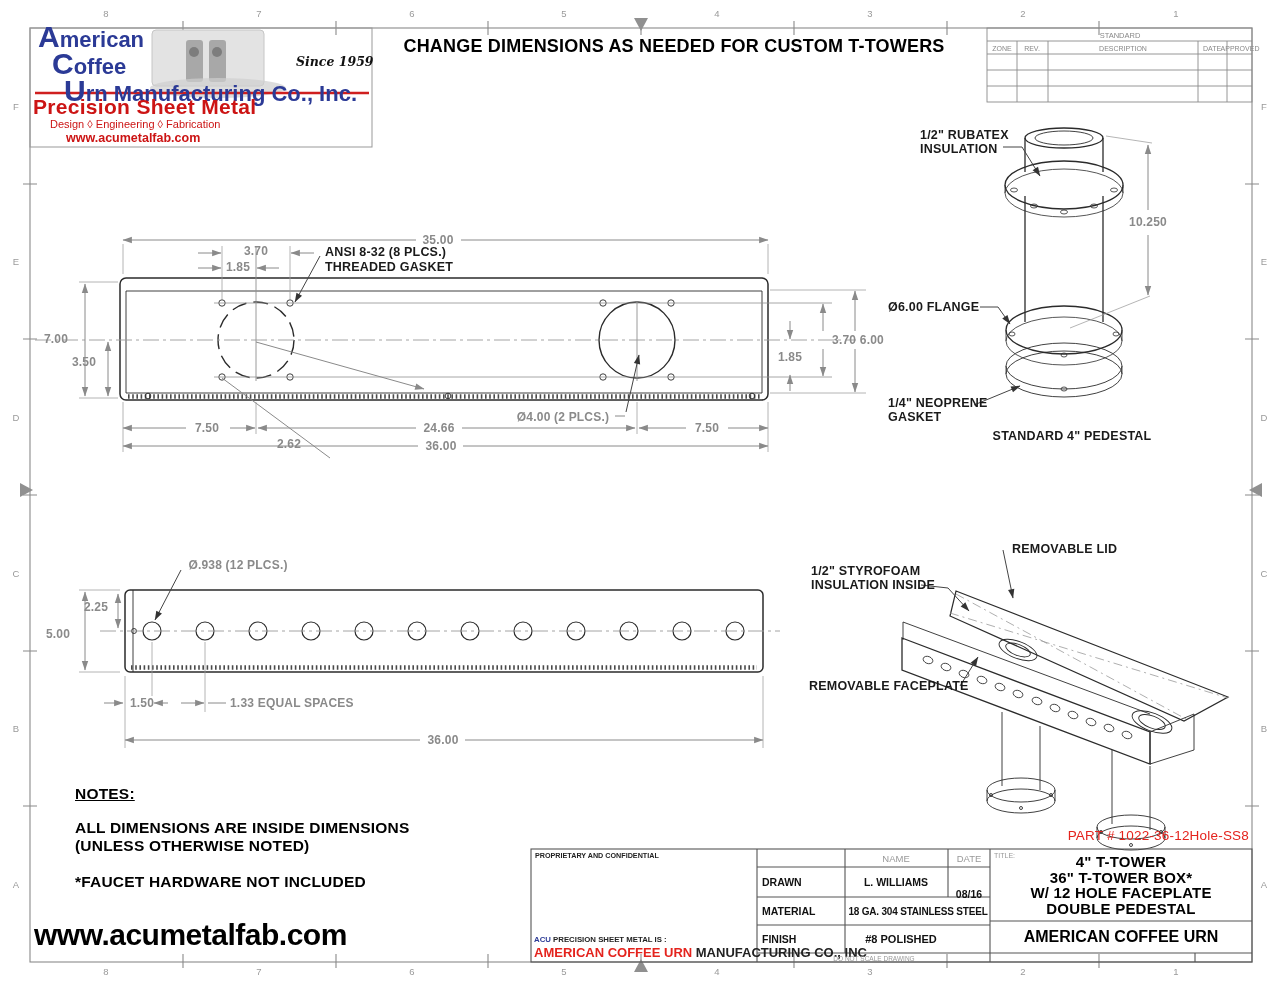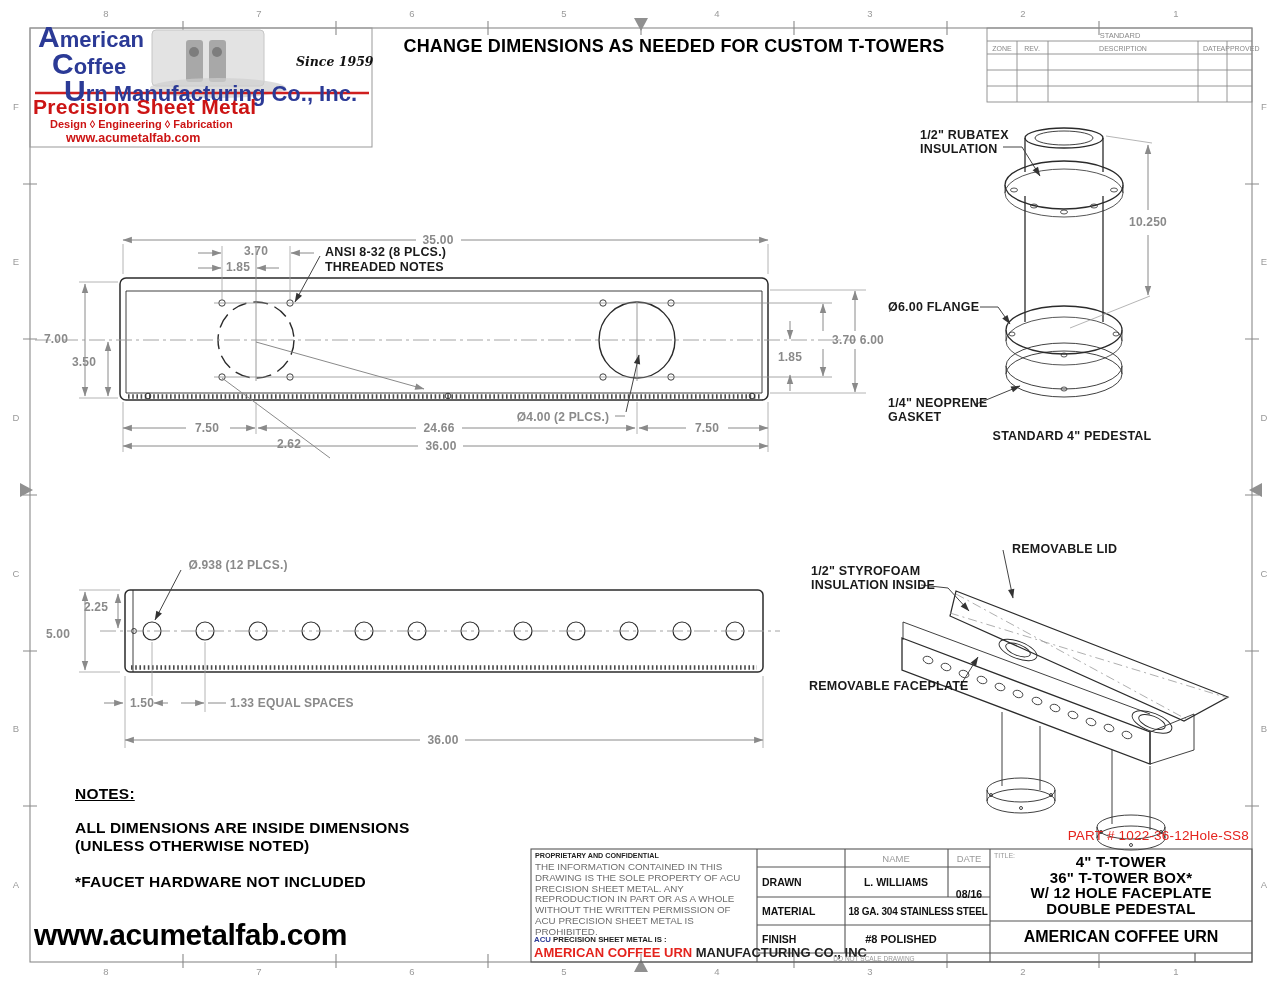--- a/index.html
+++ b/index.html
@@ -253,21 +253,21 @@
     <rect x="531" y="849" width="721" height="113"></rect>
     <path d="M757,849V962 M990,849V962 M845,849V953 M948,849V897 M757,867H990 M757,897H990 M757,925H990 M757,953H990 M990,921H1252 M990,953H1252 M1195,953V962"></path>
   </g>
 </svg>
 
 <div class="t" style="left:38px;top:22px"><span class="li">A</span><span class="lr">merican</span></div>
 <div class="t" style="left:52px;top:49px"><span class="li">C</span><span class="lr">offee</span></div>
 <div class="t" style="left:64px;top:76px"><span class="li">U</span><span class="lr">rn Manufacturing Co., Inc.</span></div>
 <div class="t" style="left:296px;top:54px;font-family:'DejaVu Serif',serif;font-style:italic;font-weight:bold;font-size:12.5px;color:#111">Since 1959</div>
 <div class="t red" style="left:33px;top:95px;font-size:21px;font-weight:bold;letter-spacing:.3px">Precision Sheet Metal</div>
-<div class="t red" style="left:50px;top:118px;font-size:11px;font-weight:700">Design  ◊  Engineering  ◊  Fabrication</div>
+<div class="t red" style="left:50px;top:118px;font-size:11px;font-weight:400">Design  ◊  Engineering  ◊  Fabrication</div>
 <div class="t red" style="left:66px;top:131px;font-size:12.5px;font-weight:600">www.acumetalfab.com</div>
 
 <div class="t c" style="left:674px;top:46px;font-size:18px;font-weight:bold;color:#000;letter-spacing:.2px">CHANGE DIMENSIONS AS NEEDED FOR CUSTOM T-TOWERS</div>
 
 <div class="t c" style="left:1120px;top:34.5px;font-size:7.5px;color:#888">STANDARD</div>
 <div class="t c" style="left:1002px;top:47.5px;font-size:7px;color:#888">ZONE</div>
 <div class="t c" style="left:1032px;top:47.5px;font-size:7px;color:#888">REV.</div>
 <div class="t c" style="left:1123px;top:47.5px;font-size:7px;color:#888">DESCRIPTION</div>
 <div class="t c" style="left:1212px;top:47.5px;font-size:7px;color:#888">DATE</div>
 <div class="t c" style="left:1240px;top:47.5px;font-size:7px;color:#888">APPROVED</div>
@@ -298,21 +298,21 @@
 <div class="t c zn" style="left:1264px;top:261px">E</div>
 <div class="t c zn" style="left:1264px;top:417px">D</div>
 <div class="t c zn" style="left:1264px;top:573px">C</div>
 <div class="t c zn" style="left:1264px;top:728px">B</div>
 <div class="t c zn" style="left:1264px;top:884px">A</div>
 
 <div class="t c dt" style="left:438px;top:240px">35.00</div>
 <div class="t c dt" style="left:256px;top:251px">3.70</div>
 <div class="t c dt" style="left:238px;top:267px">1.85</div>
 <div class="t bl" style="left:325px;top:245px">ANSI 8-32 (8 PLCS.)</div>
-<div class="t bl" style="left:325px;top:260px">THREADED NOTES</div>
+<div class="t bl" style="left:325px;top:260px">THREADED GASKET</div>
 <div class="t c dt" style="left:56px;top:339px">7.00</div>
 <div class="t c dt" style="left:84px;top:362px">3.50</div>
 <div class="t c dt" style="left:858px;top:340px">3.70 6.00</div>
 <div class="t c dt" style="left:790px;top:357px">1.85</div>
 <div class="t c dt" style="left:289px;top:444px">2.62</div>
 <div class="t c dt" style="left:207px;top:428px">7.50</div>
 <div class="t c dt" style="left:439px;top:428px">24.66</div>
 <div class="t c dt" style="left:441px;top:446px">36.00</div>
 <div class="t c dt" style="left:707px;top:428px">7.50</div>
 <div class="t c dt" style="left:563px;top:417px">Ø4.00 (2 PLCS.)</div>
@@ -340,21 +340,20 @@
 <div class="t nt" style="left:75px;top:785px;text-decoration:underline">NOTES:</div>
 <div class="t nt" style="left:75px;top:819px">ALL DIMENSIONS ARE INSIDE DIMENSIONS</div>
 <div class="t nt" style="left:75px;top:837px">(UNLESS OTHERWISE NOTED)</div>
 <div class="t nt" style="left:75px;top:873px">*FAUCET HARDWARE NOT INCLUDED</div>
 
 <div class="t" style="left:34px;top:918px;font-size:30px;font-weight:bold;color:#000;letter-spacing:-.5px">www.acumetalfab.com</div>
 
 <div class="t r" style="left:1249px;top:828px;font-size:13.5px;font-weight:normal;color:#e4231d;letter-spacing:.2px">PART # 1022-36-12Hole-SS8</div>
 
 <div class="t" style="left:535px;top:851px;font-size:7.2px;font-weight:bold;color:#222">PROPRIETARY AND CONFIDENTIAL</div>
-<div class="pb">THE INFORMATION CONTAINED IN THIS DRAWING IS THE SOLE PROPERTY OF ACU PRECISION SHEET METAL.  ANY REPRODUCTION IN PART OR AS A WHOLE WITHOUT THE WRITTEN PERMISSION OF ACU PRECISION SHEET METAL IS PROHIBITED.</div>
 <div class="t" style="left:534px;top:935px;font-size:7.8px;font-weight:bold"><span style="color:#2b3a96">ACU</span><span style="color:#222"> PRECISION SHEET METAL IS :</span></div>
 <div class="t" style="left:534px;top:945px;font-size:13px;font-weight:bold"><span style="color:#e4231d">AMERICAN COFFEE URN</span><span style="color:#222"> MANUFACTURING CO., INC</span></div>
 <div class="t c tbh" style="left:896px;top:858px">NAME</div>
 <div class="t c tbh" style="left:969px;top:858px">DATE</div>
 <div class="t tbl" style="left:762px;top:876px">DRAWN</div>
 <div class="t c tbl" style="left:896px;top:882px">L. WILLIAMS</div>
 <div class="t c tbl" style="left:969px;top:894px">08/16</div>
 <div class="t tbl" style="left:762px;top:905px">MATERIAL</div>
 <div class="t c tbl" style="left:918px;top:911px;font-size:10px;letter-spacing:-.2px">18 GA. 304 STAINLESS STEEL</div>
 <div class="t tbl" style="left:762px;top:933px">FINISH</div>

